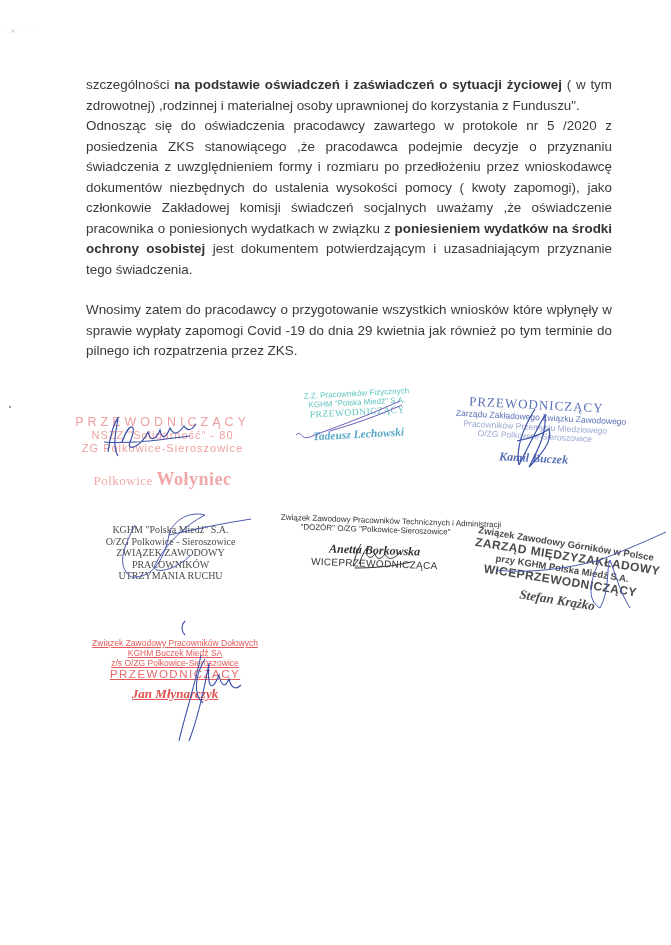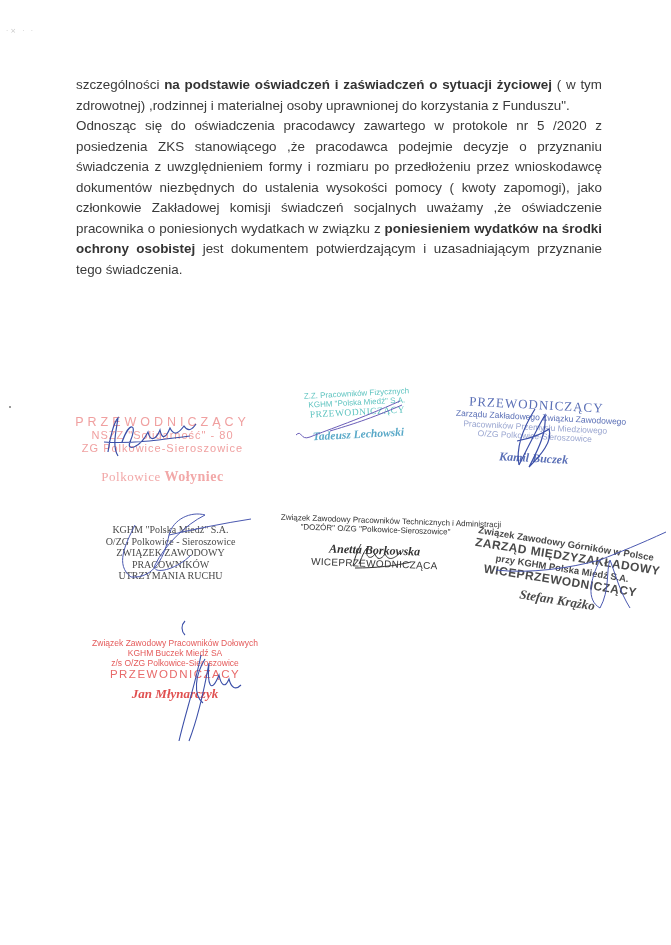--- a/index.html
+++ b/index.html
@@ -1,34 +1,34 @@
 <!DOCTYPE html>
 <html><head>
 <meta charset="utf-8">
 <style>
   html, body { margin: 0; padding: 0; background: #ffffff; }
   body { width: 671px; height: 945px; position: relative; overflow: hidden; font-family: "DejaVu Sans", sans-serif; }
   .page { position: absolute; left: 0; top: 0; width: 671px; height: 945px; background: #fff; }
   .scanmark { position: absolute; left: 6px; top: 27px; font-size: 7px; color: #c8c8c8; letter-spacing: 2px; }
   .dot { position: absolute; left: 9px; top: 406px; width: 2px; height: 2px; background: #9a9a9a; }
-  .body-text { position: absolute; left: 76px; top: 75px; width: 526px; font-family: "Liberation Sans", sans-serif; font-size: 13.4px; line-height: 20.5px; color: #3a3a3a; }
+  .body-text { position: absolute; left: 86px; top: 75px; width: 526px; font-family: "Liberation Sans", sans-serif; font-size: 13.4px; line-height: 20.5px; color: #3a3a3a; }
   .body-text p { margin: 0; text-align: justify; }
   .body-text p.last-line { text-align-last: left; }
   .body-text p + p.gap { margin-top: 20px; }
   .body-text b { font-weight: bold; color: #333; }
 
   .stamp { position: absolute; text-align: center; line-height: 1.15; white-space: nowrap; }
   .stamp .l { display: block; }
   .sig { position: absolute; pointer-events: none; }
 
   
   .s1 { left: 75px; top: 415px; width: 175px; color: #f0a0a0; font-family: "Liberation Sans", sans-serif; font-size: 11px; letter-spacing: 1px; }
   .s1 .big { font-size: 12.5px; letter-spacing: 4px; }
   .s1 .name { font-family: "Liberation Serif", serif; font-size: 13px; color: #f2a8a8; margin-top: 14px; letter-spacing: 0.5px; }
-  .s1 .name b { font-weight: bold; font-size: 14px; }
+  .s1 .name b { font-weight: bold; font-size: 18px; }
 
   
   .s2 { left: 290px; top: 389px; width: 135px; color: #5fc4c0; font-family: "Liberation Sans", sans-serif; font-size: 8px; transform: rotate(-3deg); }
   .s2 .big { font-family: "Liberation Serif", serif; font-size: 9.5px; letter-spacing: 0.5px; }
   .s2 .name { font-family: "Liberation Serif", serif; font-style: italic; font-weight: bold; font-size: 11.5px; margin-top: 10px; color: #5aa9c8; }
 
   
   .s3 { left: 455px; top: 398px; width: 160px; color: #5a6fb6; font-family: "Liberation Sans", sans-serif; font-size: 8.5px; transform: rotate(3deg); }
   .s3 .big { font-family: "Liberation Serif", serif; font-size: 13px; letter-spacing: 1px; }
   .s3 .faint { color: #9aa6d0; }
@@ -41,35 +41,36 @@
   .s5 { left: 280px; top: 516px; width: 190px; color: #333; font-family: "Liberation Sans", sans-serif; font-size: 8px; transform: rotate(2deg); }
   .s5 .name { font-family: "Liberation Serif", serif; font-style: italic; font-weight: bold; font-size: 12px; margin-top: 10px; }
   .s5 .role { font-size: 10px; letter-spacing: 0.3px; }
 
   
   .s6 { left: 478px; top: 525px; width: 180px; color: #4a4a4a; font-family: "Liberation Sans", sans-serif; font-weight: bold; font-size: 9.5px; transform: rotate(9deg); transform-origin: left top; }
   .s6 .big { font-size: 12px; letter-spacing: 0.5px; }
   .s6 .name { font-family: "Liberation Serif", serif; font-style: italic; font-size: 13px; margin-top: 6px; }
 
   
-  .s7 { left: 60px; top: 639px; width: 230px; color: #e45a5a; font-family: "Liberation Sans", sans-serif; font-size: 8.5px; }
+  .s7 { left: 60px; top: 639px; width: 230px; color: #e45a5a; font-family: "Liberation Sans", sans-serif; font-size: 8.5px; text-decoration: underline; }
   .s7 .big { font-size: 11.5px; letter-spacing: 1.5px; color: #e86a6a; }
   .s7 .name { font-family: "Liberation Serif", serif; font-style: italic; font-weight: bold; font-size: 13px; margin-top: 5px; color: #e05050; }
 </style>
 </head>
 <body>
 
 <div class="page">
 
   <div class="scanmark">·× · ·</div>
   <div class="dot"></div>
 
   <div class="body-text">
     <p class="last-line"><span>szczególności </span><b>na podstawie oświadczeń i zaświadczeń o sytuacji życiowej</b><span> ( w tym zdrowotnej) ,rodzinnej i materialnej osoby uprawnionej do korzystania z Funduszu".</span></p>
     <p class="last-line"><span>Odnosząc się do oświadczenia pracodawcy zawartego w protokole nr 5 /2020 z posiedzenia ZKS stanowiącego ,że pracodawca podejmie decyzje o przyznaniu świadczenia z uwzględnieniem formy i rozmiaru po przedłożeniu przez wnioskodawcę dokumentów niezbędnych do ustalenia wysokości pomocy ( kwoty zapomogi), jako członkowie Zakładowej komisji świadczeń socjalnych uważamy ,że  oświadczenie pracownika o poniesionych wydatkach w związku z </span><b>poniesieniem wydatków na środki ochrony osobistej</b><span> jest dokumentem potwierdzającym i uzasadniającym przyznanie tego świadczenia.</span></p>
+    <p class="gap last-line"><span>Wnosimy zatem do pracodawcy o przygotowanie wszystkich wniosków które wpłynęły w sprawie wypłaty zapomogi Covid -19 do dnia 29 kwietnia jak również po tym terminie do pilnego ich rozpatrzenia przez ZKS.</span></p>
   </div>
 
   <div class="stamp s1">
     <span class="l big">PRZEWODNICZĄCY</span>
     <span class="l">NSZZ "Solidarność" - 80</span>
     <span class="l">ZG Polkowice-Sieroszowice</span>
     <span class="l name"><span>Polkowice</span> <b>Wołyniec</b></span>
   </div>
   <svg class="sig" style="left:100px;top:412px" width="120" height="50" viewBox="0 0 120 50">
     <path d="M8 40 C10 25 14 10 18 6 C16 20 12 34 18 44 M22 30 C30 8 38 12 30 30 C26 40 40 36 48 20 C50 30 56 28 60 18 C62 28 66 26 70 16 C74 24 78 22 84 14 C88 20 92 18 96 12 M4 30 C30 32 60 28 90 24" fill="none" stroke="#3b4fa8" stroke-width="1.2"></path>

